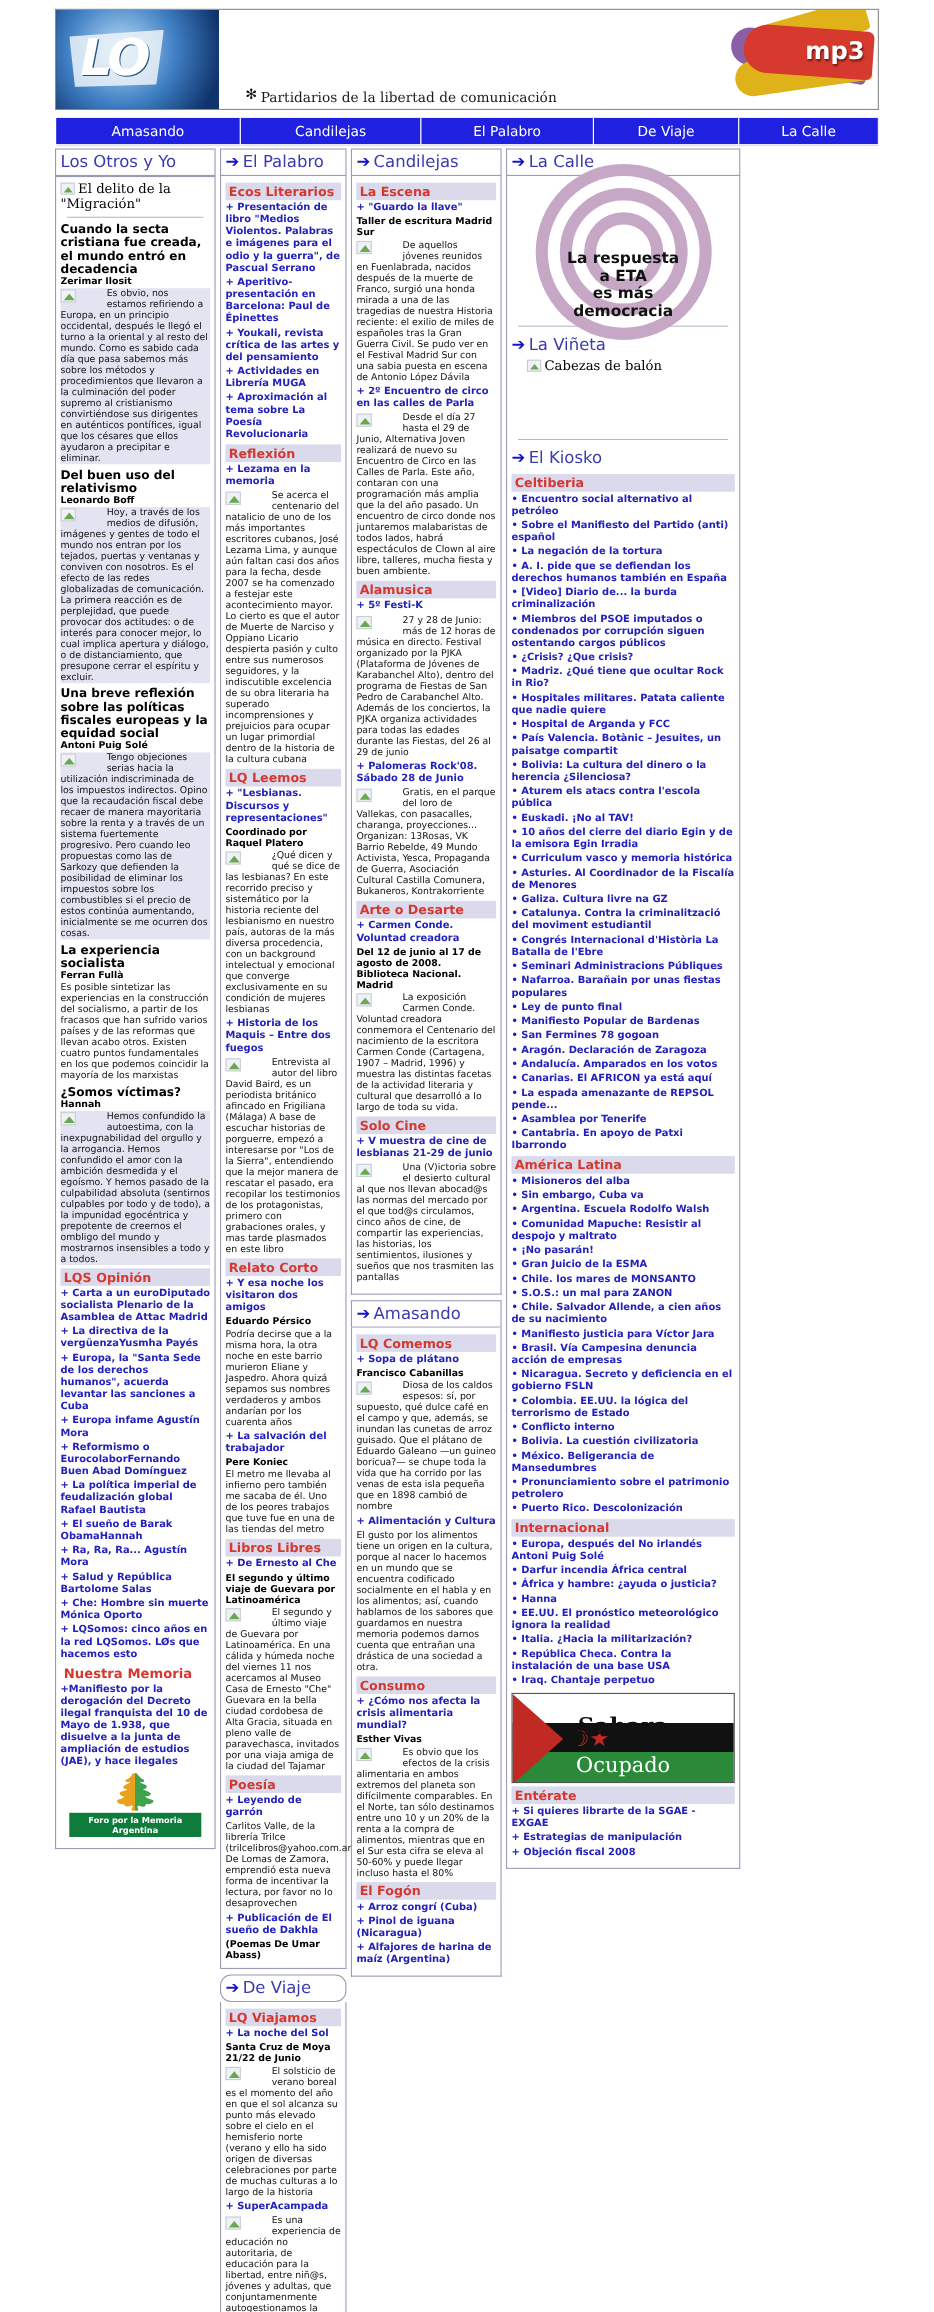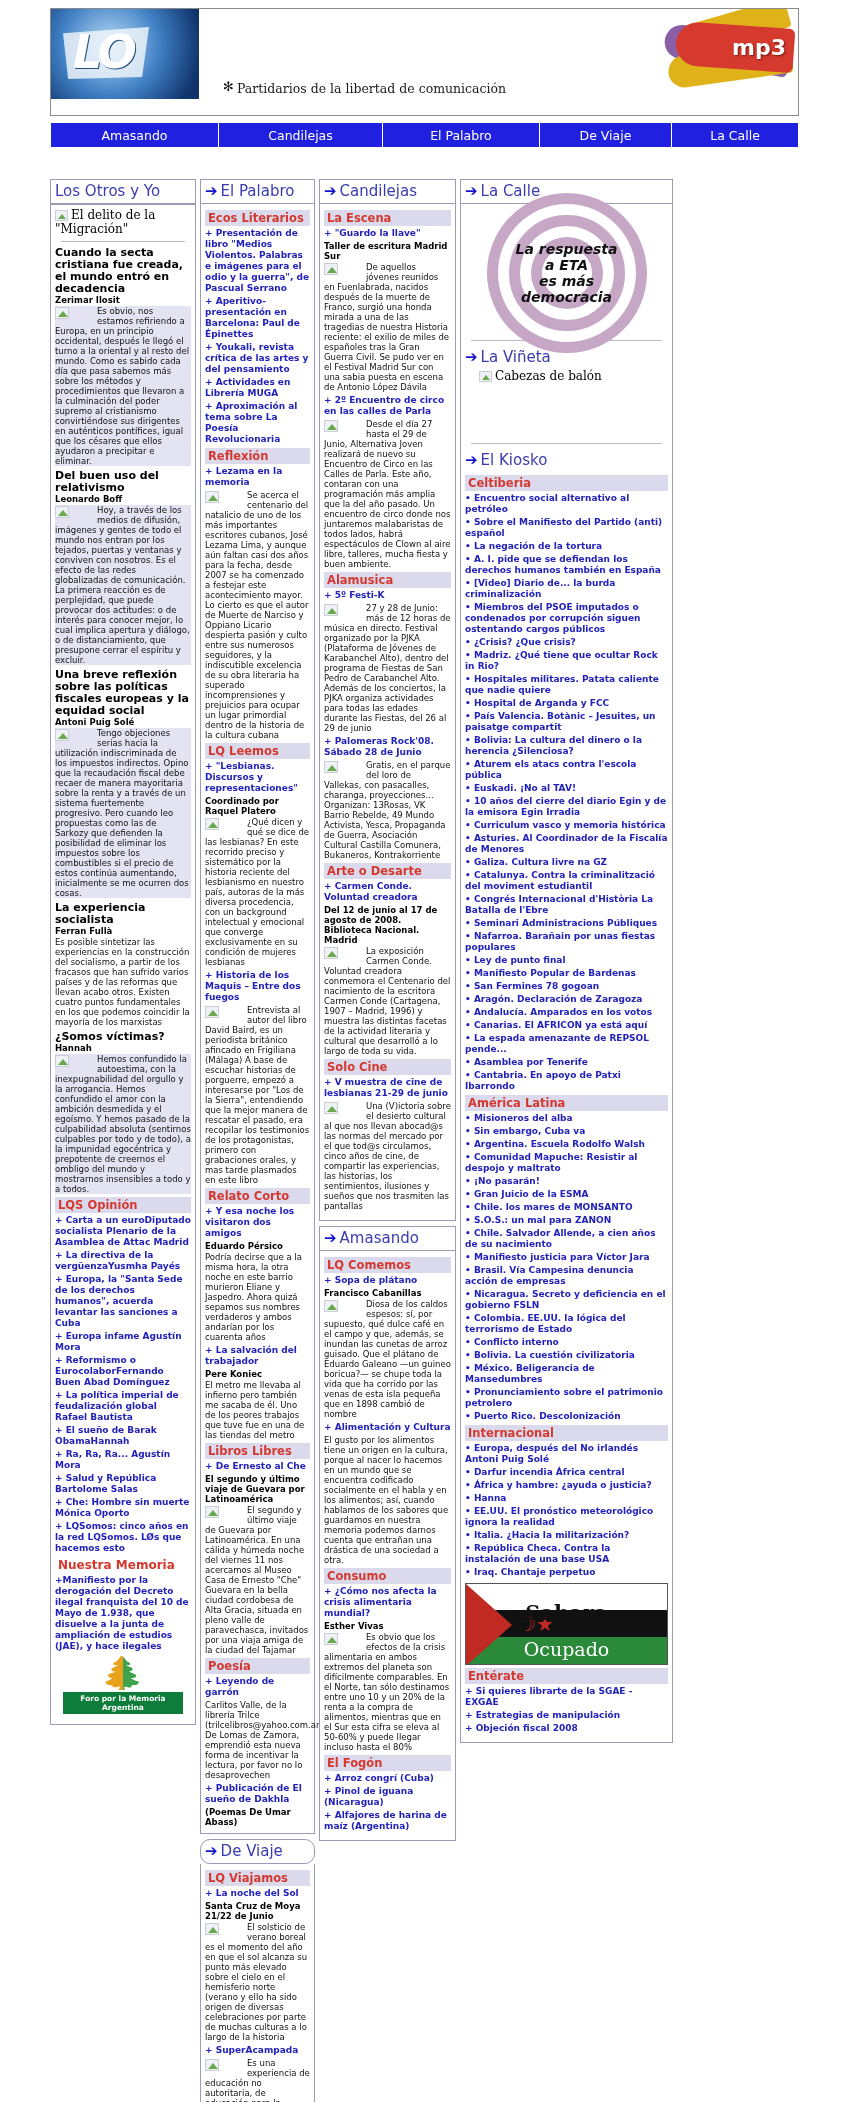--- a/index.html
+++ b/index.html
@@ -6,21 +6,21 @@
   html, body {
     margin: 0; padding: 0;
     background: #ffffff;
     font-family: "DejaVu Sans", sans-serif;
   }
   body { width: 849px; }
   .page { width: 849px; margin: 0; padding: 0; }
 
   
   .banner {
-    width: 749px; height: 108px; margin: 8px auto 0 auto;
+    width: 749px; height: 92px; margin: 8px auto 0 auto;
     border: 1px solid #8a8a8a;
     background: #ffffff;
     position: relative; overflow: hidden;
   }
   .banner .globe {
     position: absolute; left: 0; top: 0; width: 148px; height: 90px;
     background:
       radial-gradient(circle at 40% 40%, #b9dcf5 0%, #3f7fc4 48%, #10336b 88%),
       #0b2350;
     overflow: hidden;
@@ -94,21 +94,21 @@
     background: #ffffff;
     padding: 2px 4px;
     font-size: 9.5px; font-weight: bold; color: #000;
   }
 
   
   .cols {
     width: 749px; margin: 3px auto 0 auto;
     display: flex; align-items: flex-start; gap: 4px;
   }
-  .col { width: 182px; margin-top: 28px; }
+  .col { width: 182px; }
   .col.c1 { width: 146px; }
   .col.c2 { width: 115px; }
   .col.c3 { width: 137px; }
   .col.c4 { width: 213px; }
 
   .sechead {
     border: 1px solid #9b9bb5;
     background: #ffffff;
     padding: 2px 4px 3px 4px;
     color: #3b3bb0;
@@ -170,23 +170,22 @@
   }
 
   .serif-title {
     font-family: "DejaVu Serif", serif; font-size: 12px;
     line-height: 14px; color: #000;
   }
 
   
   .eta {
     position: relative; width: 100%; height: 124px;
-    display: flex; align-items: center; justify-content: center;
+    display: flex; align-items: flex-end; justify-content: center;
     margin-top: 4px;
-    font-style: italic;
   }
   .eta .rings {
     position: absolute; left: 50%; top: 50%; transform: translate(-50%,-50%);
     width: 116px; height: 116px; border-radius: 50%;
     border: 11px solid #c6a8c6;
     box-shadow: 0 0 0 11px #ffffff, 0 0 0 22px #c6a8c6, inset 0 0 0 11px #ffffff, inset 0 0 0 22px #c6a8c6;
   }
   .eta .txt {
     position: relative; z-index: 2; text-align: center;
     font-weight: bold; font-size: 14px; line-height: 16px; color: #111;

